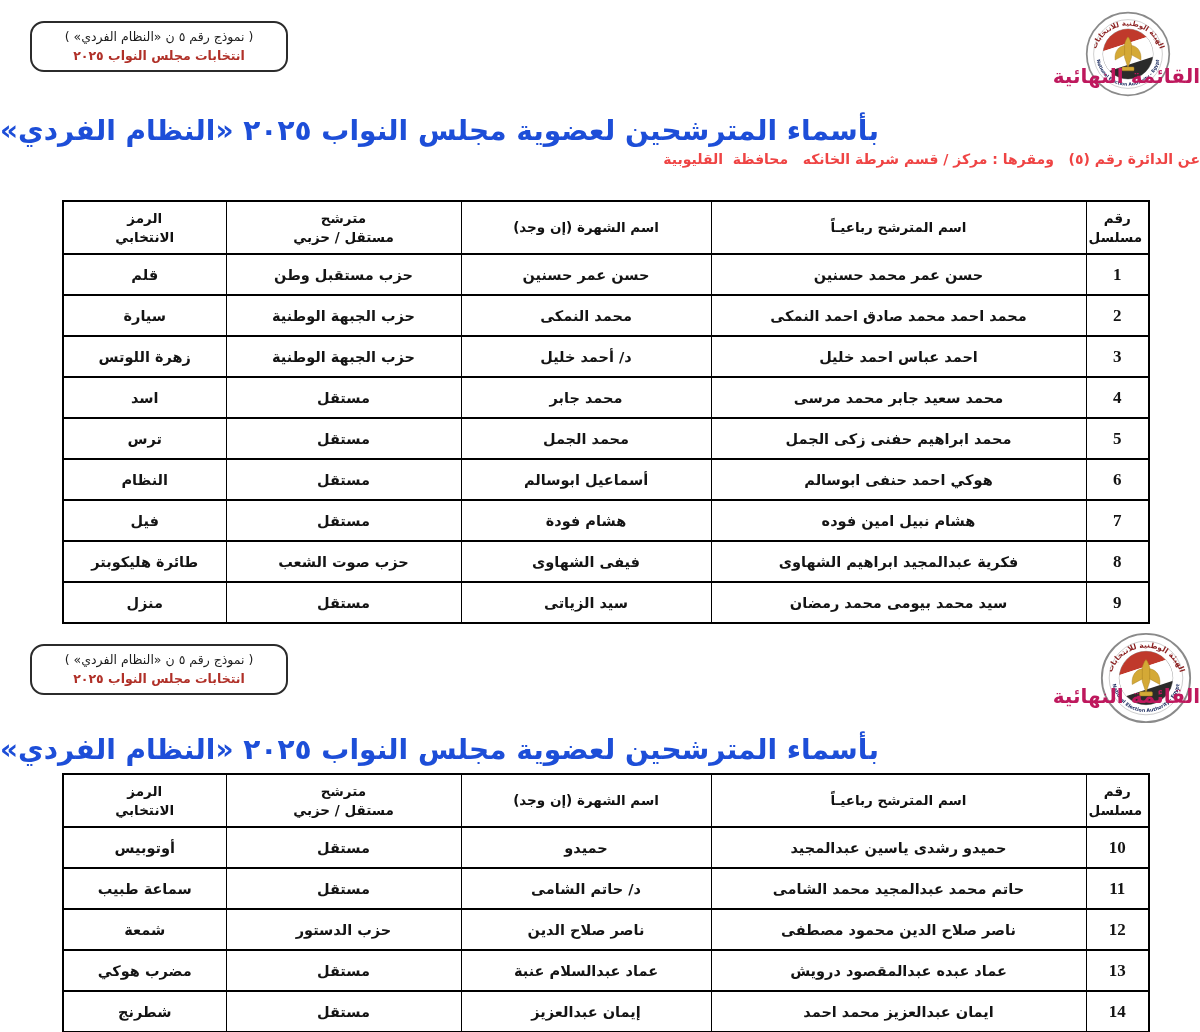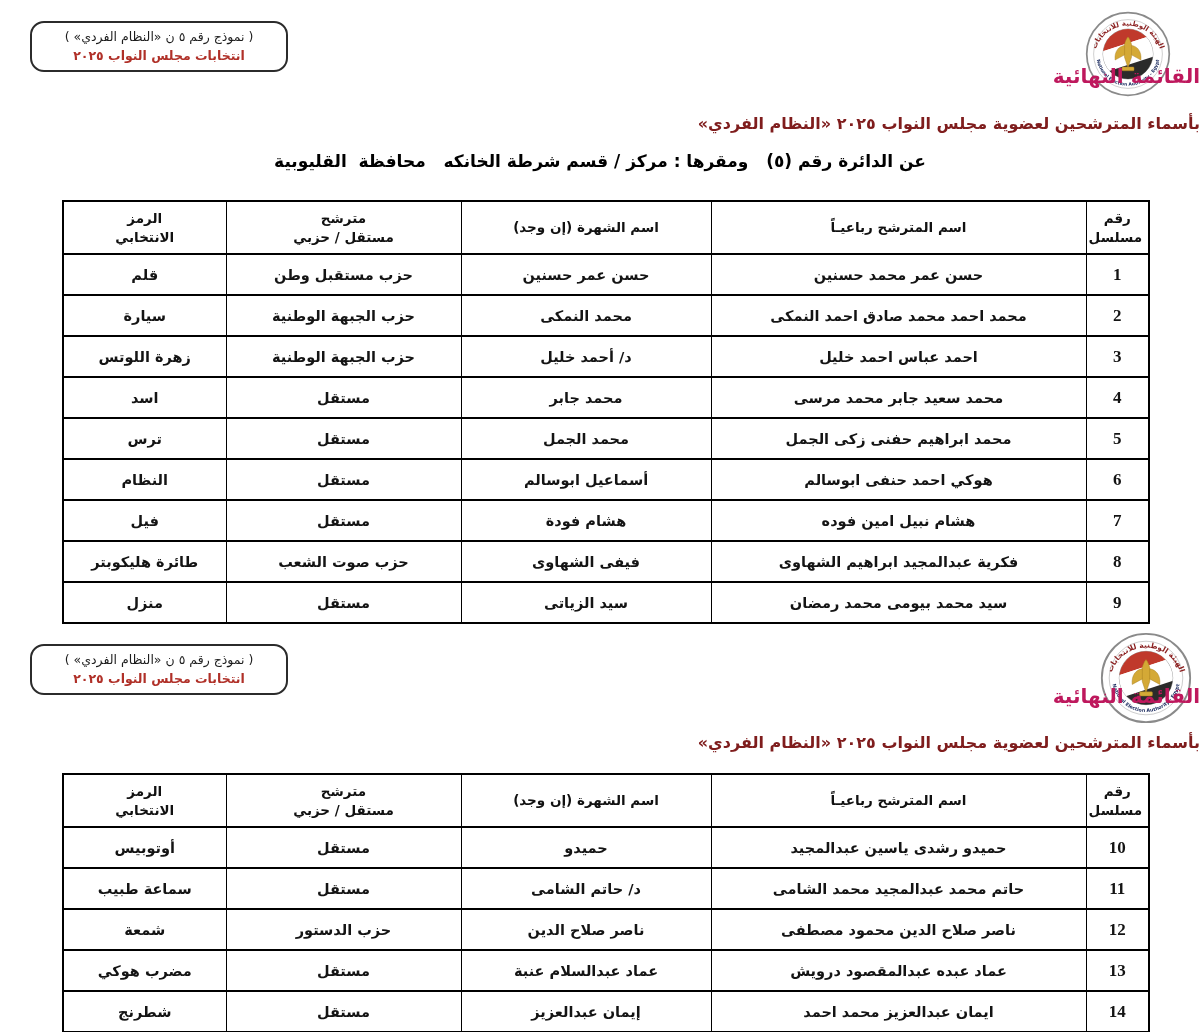--- a/index.html
+++ b/index.html
@@ -26,29 +26,28 @@
   .stamp .l2{font-size:12.5px;font-weight:bold;color:#b03028;line-height:1.4;}
   
   .title-red{
     position:absolute;left:0;width:100%;
     text-align:right;
     color:#be185d;
     font-size:20px;font-weight:bold;
   }
   .subtitle{
     position:absolute;left:0;width:100%;
-    text-align:right;
-    color:#7f1d1d;
-    font-size:16px;font-weight:bold;
+    text-align:left;
+    color:#1d4ed8;
+    font-size:28px;font-weight:bold;
   }
   .district{
     position:absolute;left:0;width:100%;
-    text-align:center;
-    color:#000000;
-    font-size:17px;font-weight:bold;
+    color:#ef4444;
+    font-size:14px;font-weight:bold;
     white-space:pre-wrap;
   }
   
   .logo{position:absolute;}
   
   table.cand{
     position:absolute;
     left:62px;
     width:1086px;
     border-collapse:collapse;

